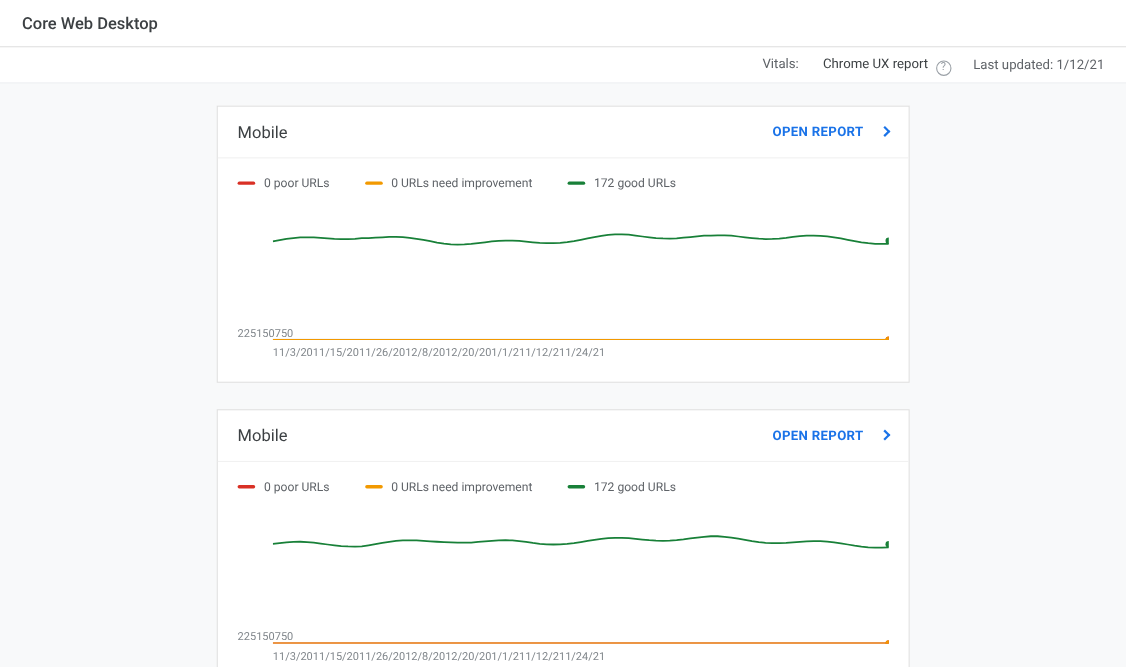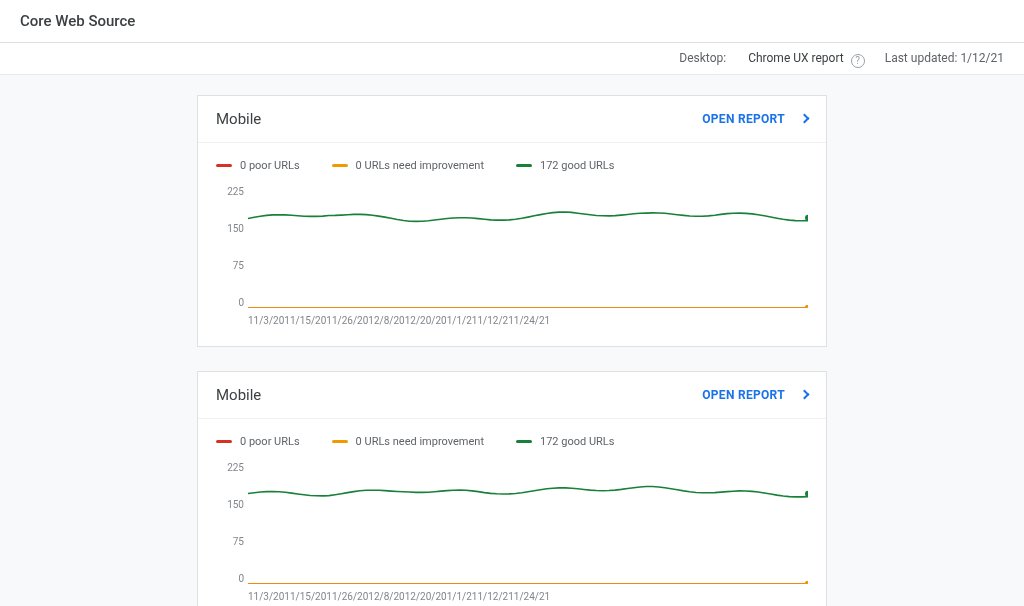--- a/index.html
+++ b/index.html
@@ -70,44 +70,44 @@
   }
   .legend .item { display:flex; align-items:center; gap:8px; }
   .swatch { width:16px; height:3px; border-radius:2px; }
   .swatch.poor { background:#d93025; }
   .swatch.need { background:#f29900; }
   .swatch.good { background:#188038; }
   .chart-area { position:relative; height:140px; }
   .y-axis {
     position:absolute; left:0; top:0; bottom:18px;
     width:28px;
-    display:flex; flex-direction:column; justify-content:space-between;
+    display:flex; flex-direction:row; justify-content:space-between;
     align-items:flex-end;
     font-size:10px; color:#80868b;
   }
   .plot {
     position:absolute; left:32px; right:0; top:4px; bottom:18px;
   }
   .x-axis {
     position:absolute; left:32px; right:0; bottom:0;
     display:flex; 
     font-size:10px; color:#80868b;
   }
   svg { width:100%; height:100%; display:block; }
 </style>
 </head>
 <body>
 
 <div class="header">
-  <h1>Core Web Source</h1>
+  <h1>Core Web Desktop</h1>
 </div>
 
 <div class="meta-row">
   <span>
-    <span>Desktop:</span>
+    <span>Vitals:</span>
     <a href="#">Chrome UX report</a>
     <span class="help-icon">?</span>
   </span>
   <span>
     <span>Last updated:</span>
     <span>1/12/21</span>
   </span>
 </div>
 
 <div class="page-body">

